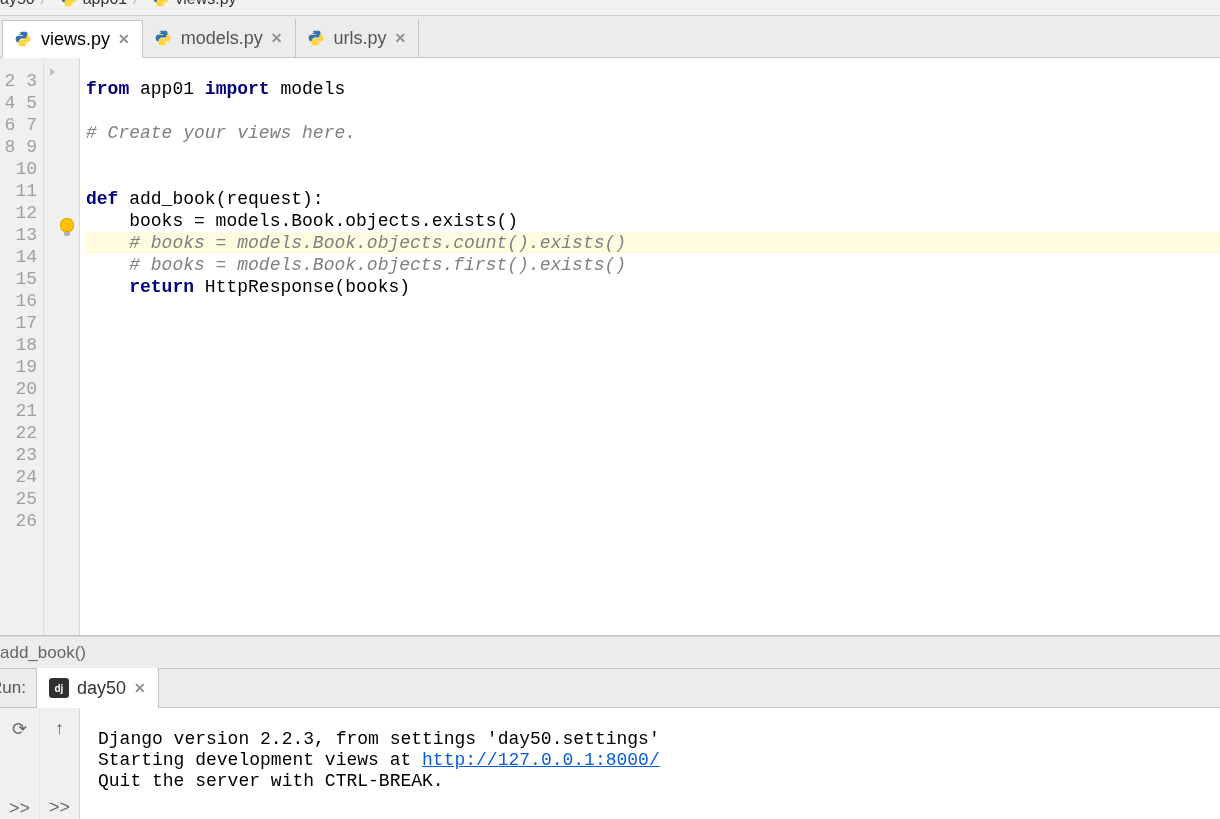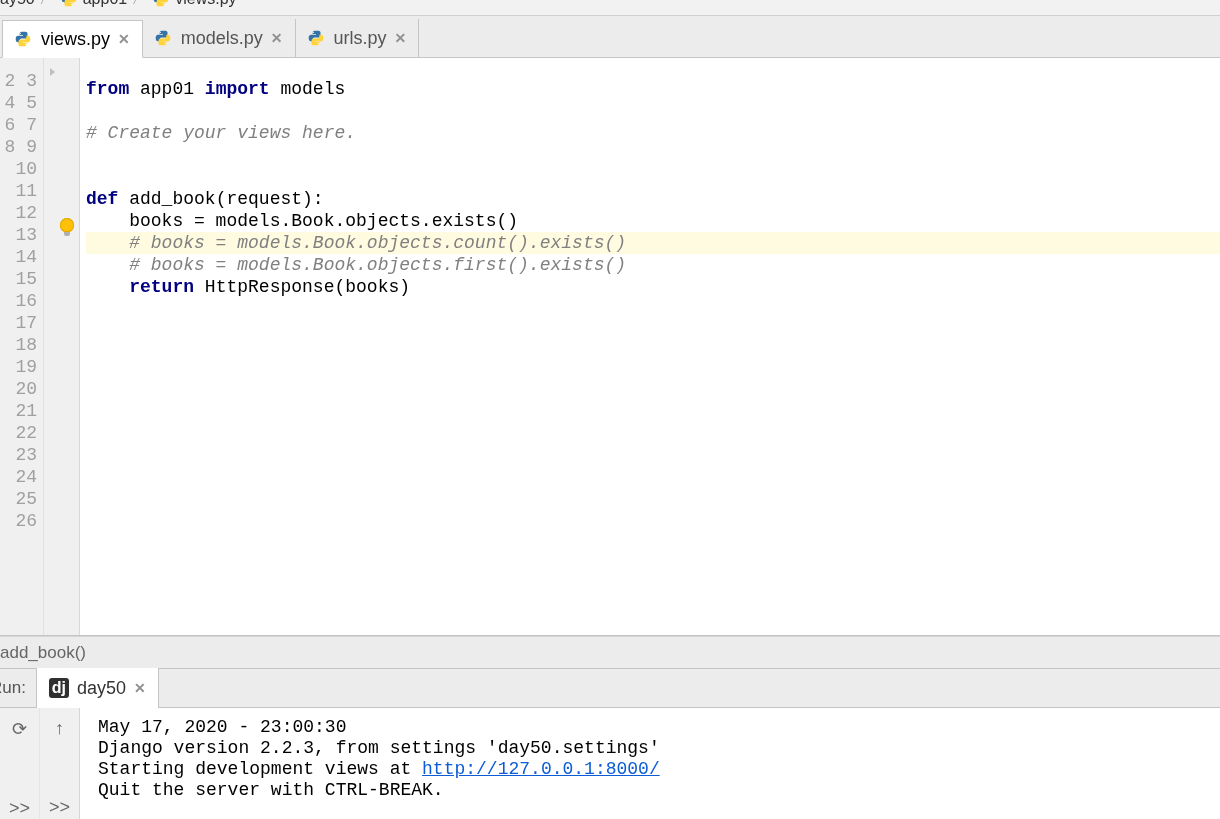--- a/index.html
+++ b/index.html
@@ -84,21 +84,21 @@
     height: 40px; background: #ececec; display: flex; align-items: center;
     border-top: 1px solid #c5c5c5; border-bottom: 1px solid #c5c5c5;
   }
   .run-label { padding: 0 10px 0 0px; color:#555; font-size:17px; margin-left:-10px;}
   .run-tab {
     display: flex; align-items: center; gap: 8px; height: 40px; padding: 0 12px;
     background: #fff; border-right: 1px solid #c5c5c5; border-left:1px solid #c5c5c5; font-size: 18px;
   }
   .dj-icon {
     width: 20px; height: 20px; background: #303030; color: #fff; font-weight: bold;
-    font-size: 16px; display: inline-flex; align-items: center; justify-content: center;
+    font-size: 10px; display: inline-flex; align-items: center; justify-content: center;
     border-radius: 3px;
   }
   .run-tab .close { color:#909090; font-size:14px; font-weight:bold;}
 
   
   .console-wrap { flex: 0 0 110px; display: flex; background:#fff;}
   .console-tool-col {
     width: 40px; background: #f0f0f0; display:flex; flex-direction:column; align-items:center;
     gap:14px; padding-top:10px; font-size:18px; color:#666; border-right:1px solid #e5e5e5;
   }
@@ -234,17 +234,17 @@
     <span>⟳</span>
     <span style="height:30px"></span>
     <span>&gt;&gt;</span>
   </div>
   <div class="console-tool-col second">
     <span>↑</span>
     <span style="height:30px"></span>
     <span>&gt;&gt;</span>
   </div>
   <div class="console">
-<span class="cut">May 17, 2020 - 23:00:30</span><span>Django version 2.2.3, from settings 'day50.settings'</span>
+<span>Django version 2.2.3, from settings 'day50.settings'</span>
 <span>Starting development views at </span><span class="link">http://127.0.0.1:8000/</span>
 <span>Quit the server with CTRL-BREAK.</span>
 </div>
 </div>
 
 </body></html>

